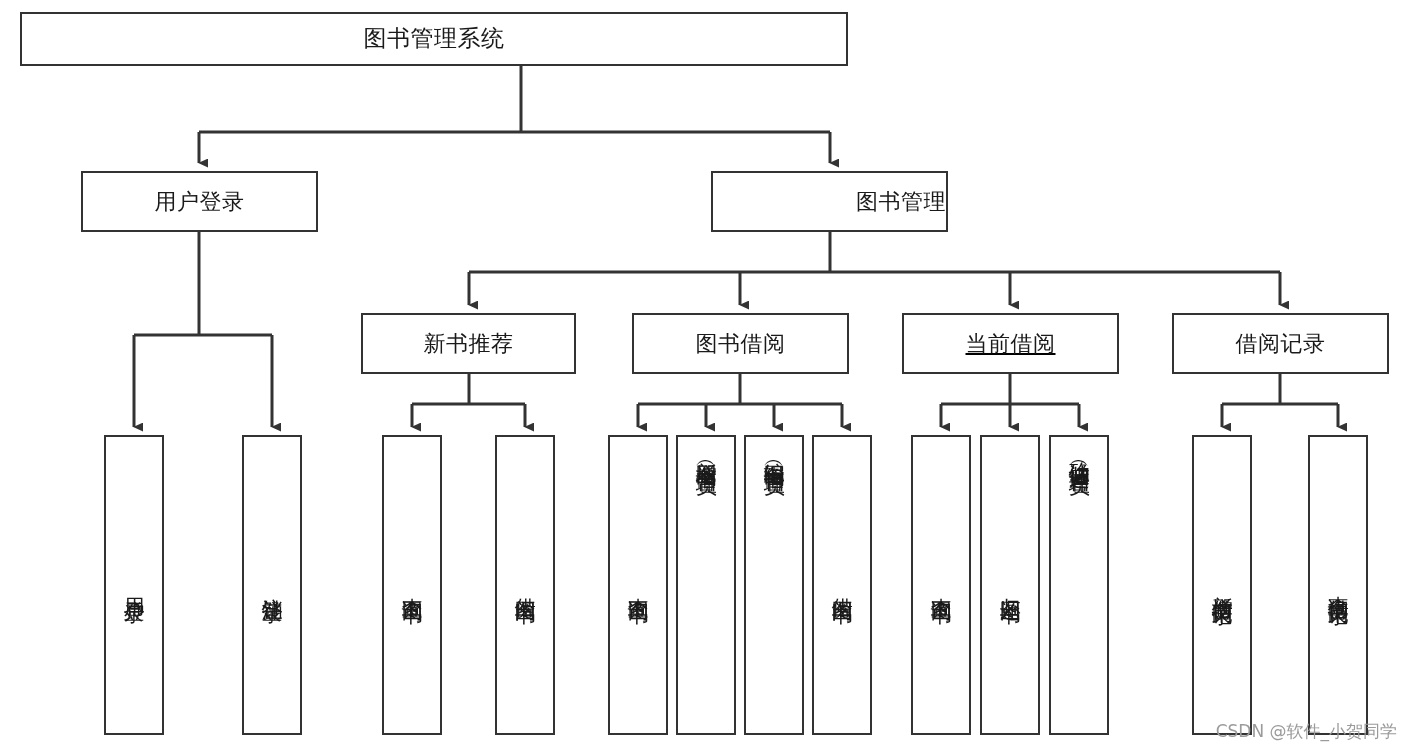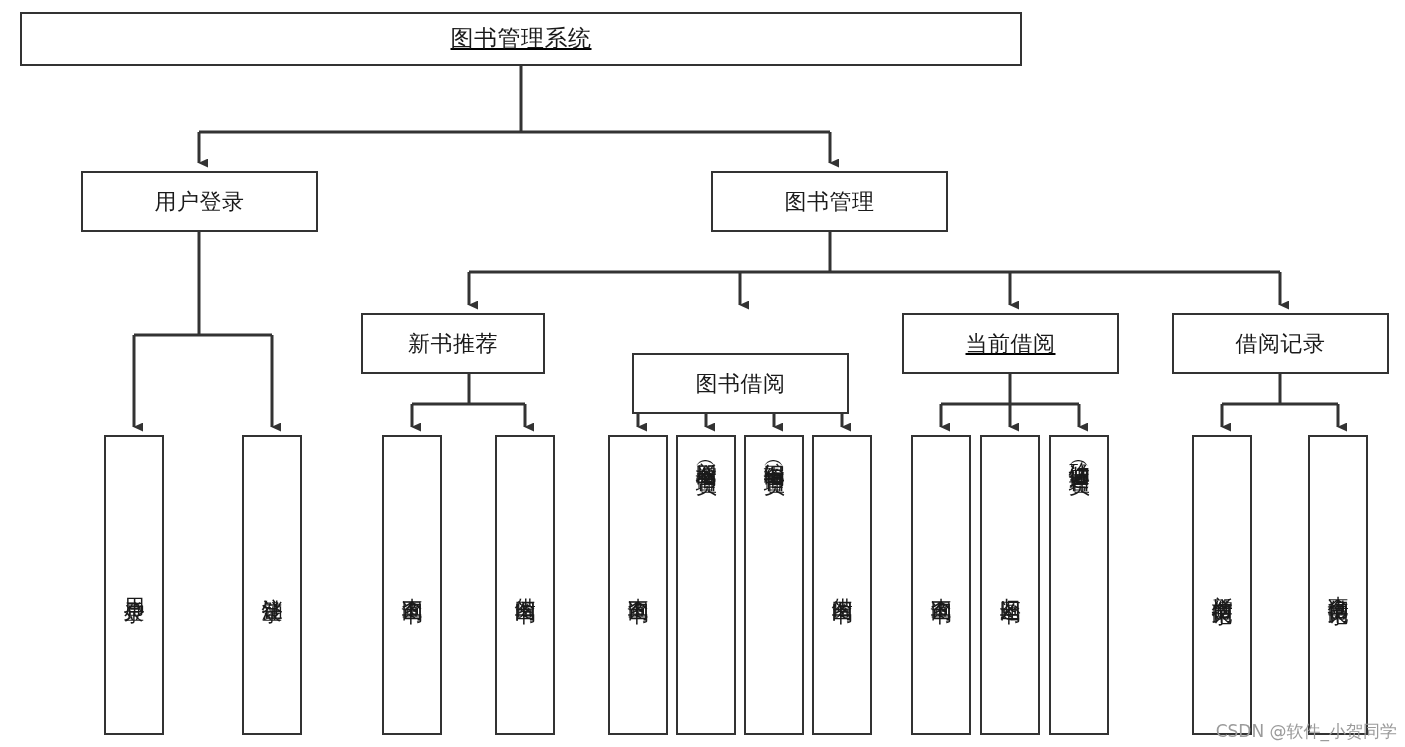--- a/index.html
+++ b/index.html
@@ -127,37 +127,37 @@
       <path d="M1010,404 L1010,427" marker-end="url(#arrowhead)"></path>
       <path d="M1079,404 L1079,427" marker-end="url(#arrowhead)"></path>
 
       <path d="M1280,374 L1280,404"></path>
       <path d="M1222,404 L1338,404"></path>
       <path d="M1222,404 L1222,427" marker-end="url(#arrowhead)"></path>
       <path d="M1338,404 L1338,427" marker-end="url(#arrowhead)"></path>
     </g>
   </svg>
 
-  <div class="node node-horizontal node-root" style="left:20px; top:12px; width:1002px; height:54px;text-decoration:underline;">
+  <div class="node node-horizontal node-root" style="left:20px; top:12px; width:828px; height:54px;">
     <span class="node-label">图书管理系统</span>
   </div>
 
   <div class="node node-horizontal" style="left:81px; top:171px; width:237px; height:61px;">
     <span class="node-label">用户登录</span>
   </div>
 
-  <div class="node node-horizontal" style="left:711px; top:171px; width:237px; height:61px;">
+  <div class="node node-horizontal" style="left:711px; top:171px; width:237px; height:61px;justify-content:flex-end;">
     <span class="node-label">图书管理</span>
   </div>
 
-  <div class="node node-horizontal" style="left:361px; top:313px; width:184px; height:61px;">
+  <div class="node node-horizontal" style="left:361px; top:313px; width:215px; height:61px;">
     <span class="node-label">新书推荐</span>
   </div>
 
-  <div class="node node-horizontal" style="left:632px; top:313px; width:217px; height:61px;margin-top:40px;">
+  <div class="node node-horizontal" style="left:632px; top:313px; width:217px; height:61px;">
     <span class="node-label">图书借阅</span>
   </div>
 
   <div class="node node-horizontal" style="left:902px; top:313px; width:217px; height:61px;text-decoration:underline;">
     <span class="node-label">当前借阅</span>
   </div>
 
   <div class="node node-horizontal" style="left:1172px; top:313px; width:217px; height:61px;">
     <span class="node-label">借阅记录</span>
   </div>

